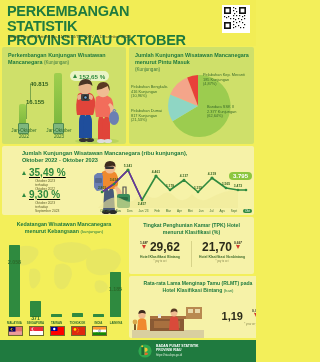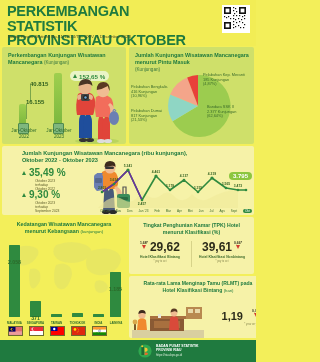--- a/index.html
+++ b/index.html
@@ -73,21 +73,21 @@
   .pl-bengkalis{left:2px;top:38px;width:42px;}
   .pl-dumai{left:2px;top:62px;width:42px;}
   .pl-bandara{left:78px;top:58px;width:45px;}
 
   
   .p-mid{left:2px;top:146px;width:252px;height:69px;background:#f6f2a8;}
   .m-title{position:absolute;left:20px;top:4px;color:#1f7a3f;font-weight:bold;font-size:5.6px;line-height:7.4px;}
   .statblock{position:absolute;left:20px;}
   .sb1{top:22px;}
   .sb2{top:44px;}
-  .statrow{display:flex;align-items:center;gap:3px;}
+  .statrow{display:flex;align-items:center;gap:3px;text-decoration:underline;}
   .statnum{color:#2f8a3f;font-weight:bold;font-size:10px;line-height:10px;}
   .statcap{color:#5e5e2a;font-size:3.3px;line-height:4px;margin-top:1px;margin-left:13px;}
   .backpacker{position:absolute;left:86px;top:14px;width:52px;height:55px;}
 
   
   .linechart{position:absolute;left:96px;top:16px;width:155px;height:52px;}
   .endpill{
     position:absolute;right:2px;top:26px;background:#8cc63f;border-radius:6px;
     padding:1px 4px;color:#ffffff;font-weight:bold;font-size:6px;
   }
@@ -484,21 +484,21 @@
           <span class="tri-dn"></span>
         </span>
         <span class="tpk-num">29,62</span>
       </div>
       <div class="tpk-sub">Hotel Klasifikasi Bintang</div>
       <div class="tpk-note">* yoy to oct</div>
     </div>
 
     <div class="tpk-col tpk-r">
       <div style="display:flex;align-items:flex-start;justify-content:center;gap:2px;">
-        <span class="tpk-num">39,61</span>
+        <span class="tpk-num">21,70</span>
         <span style="display:flex;flex-direction:column;align-items:center;">
           <span class="tpk-delta">0,66*</span>
           <span class="tri-dn"></span>
         </span>
       </div>
       <div class="tpk-sub">Hotel Klasifikasi Nonbintang</div>
       <div class="tpk-note">* yoy to oct</div>
     </div>
   </div>
 

